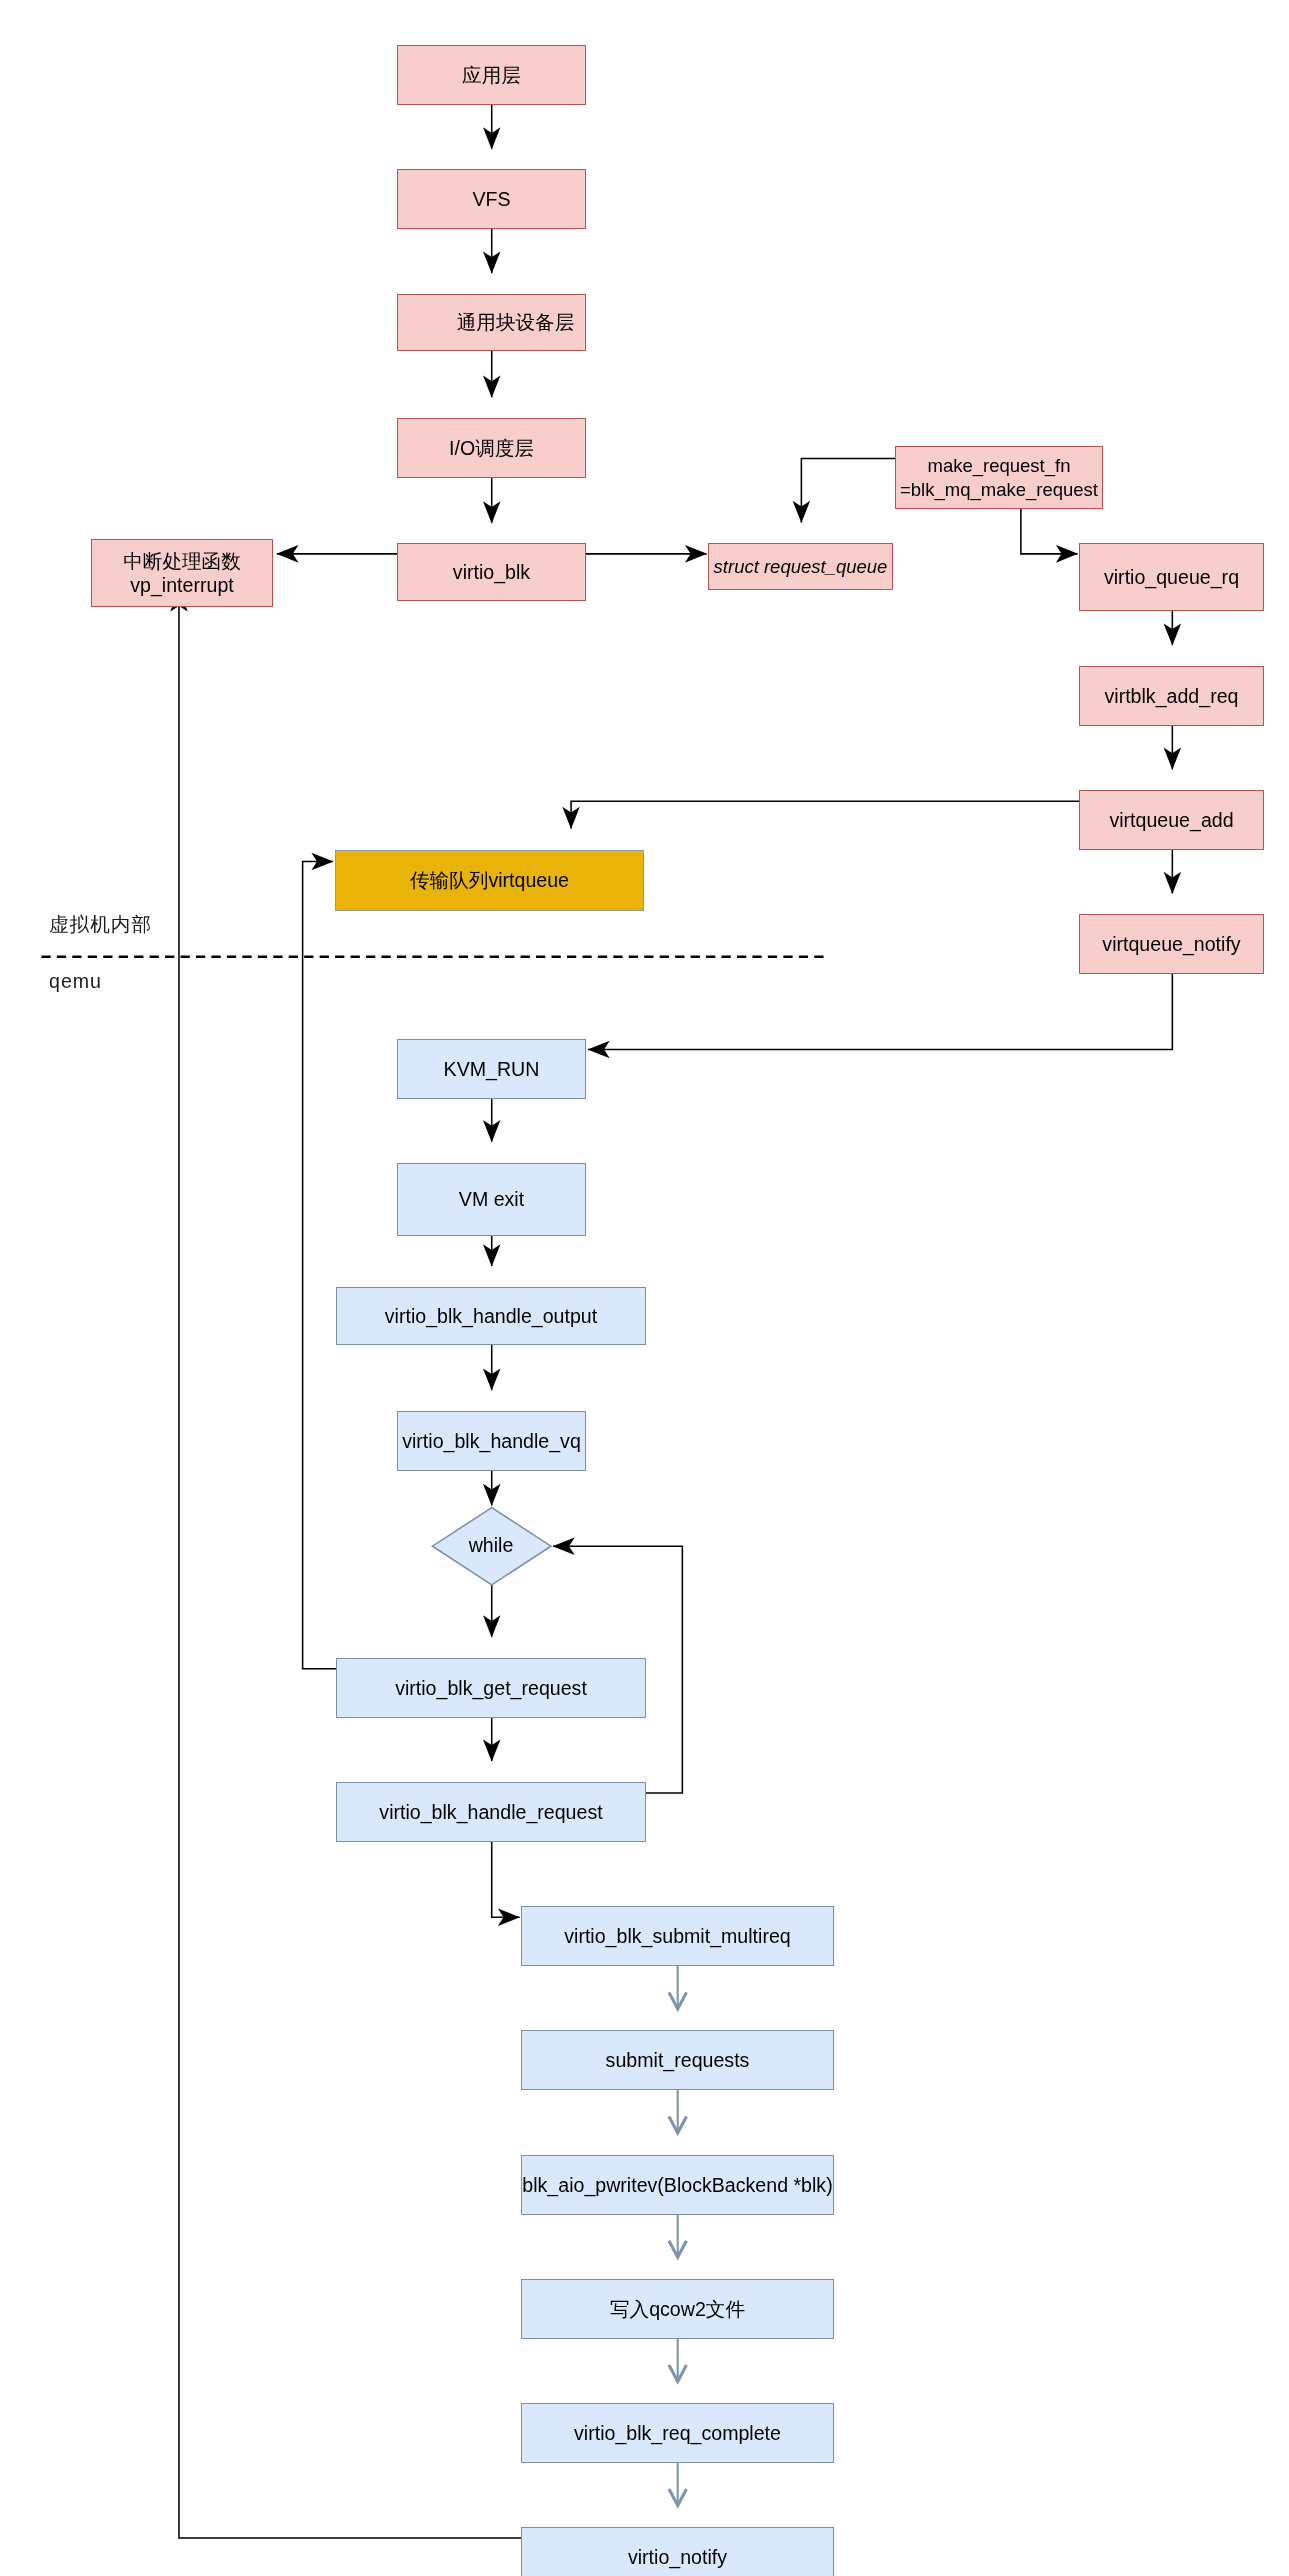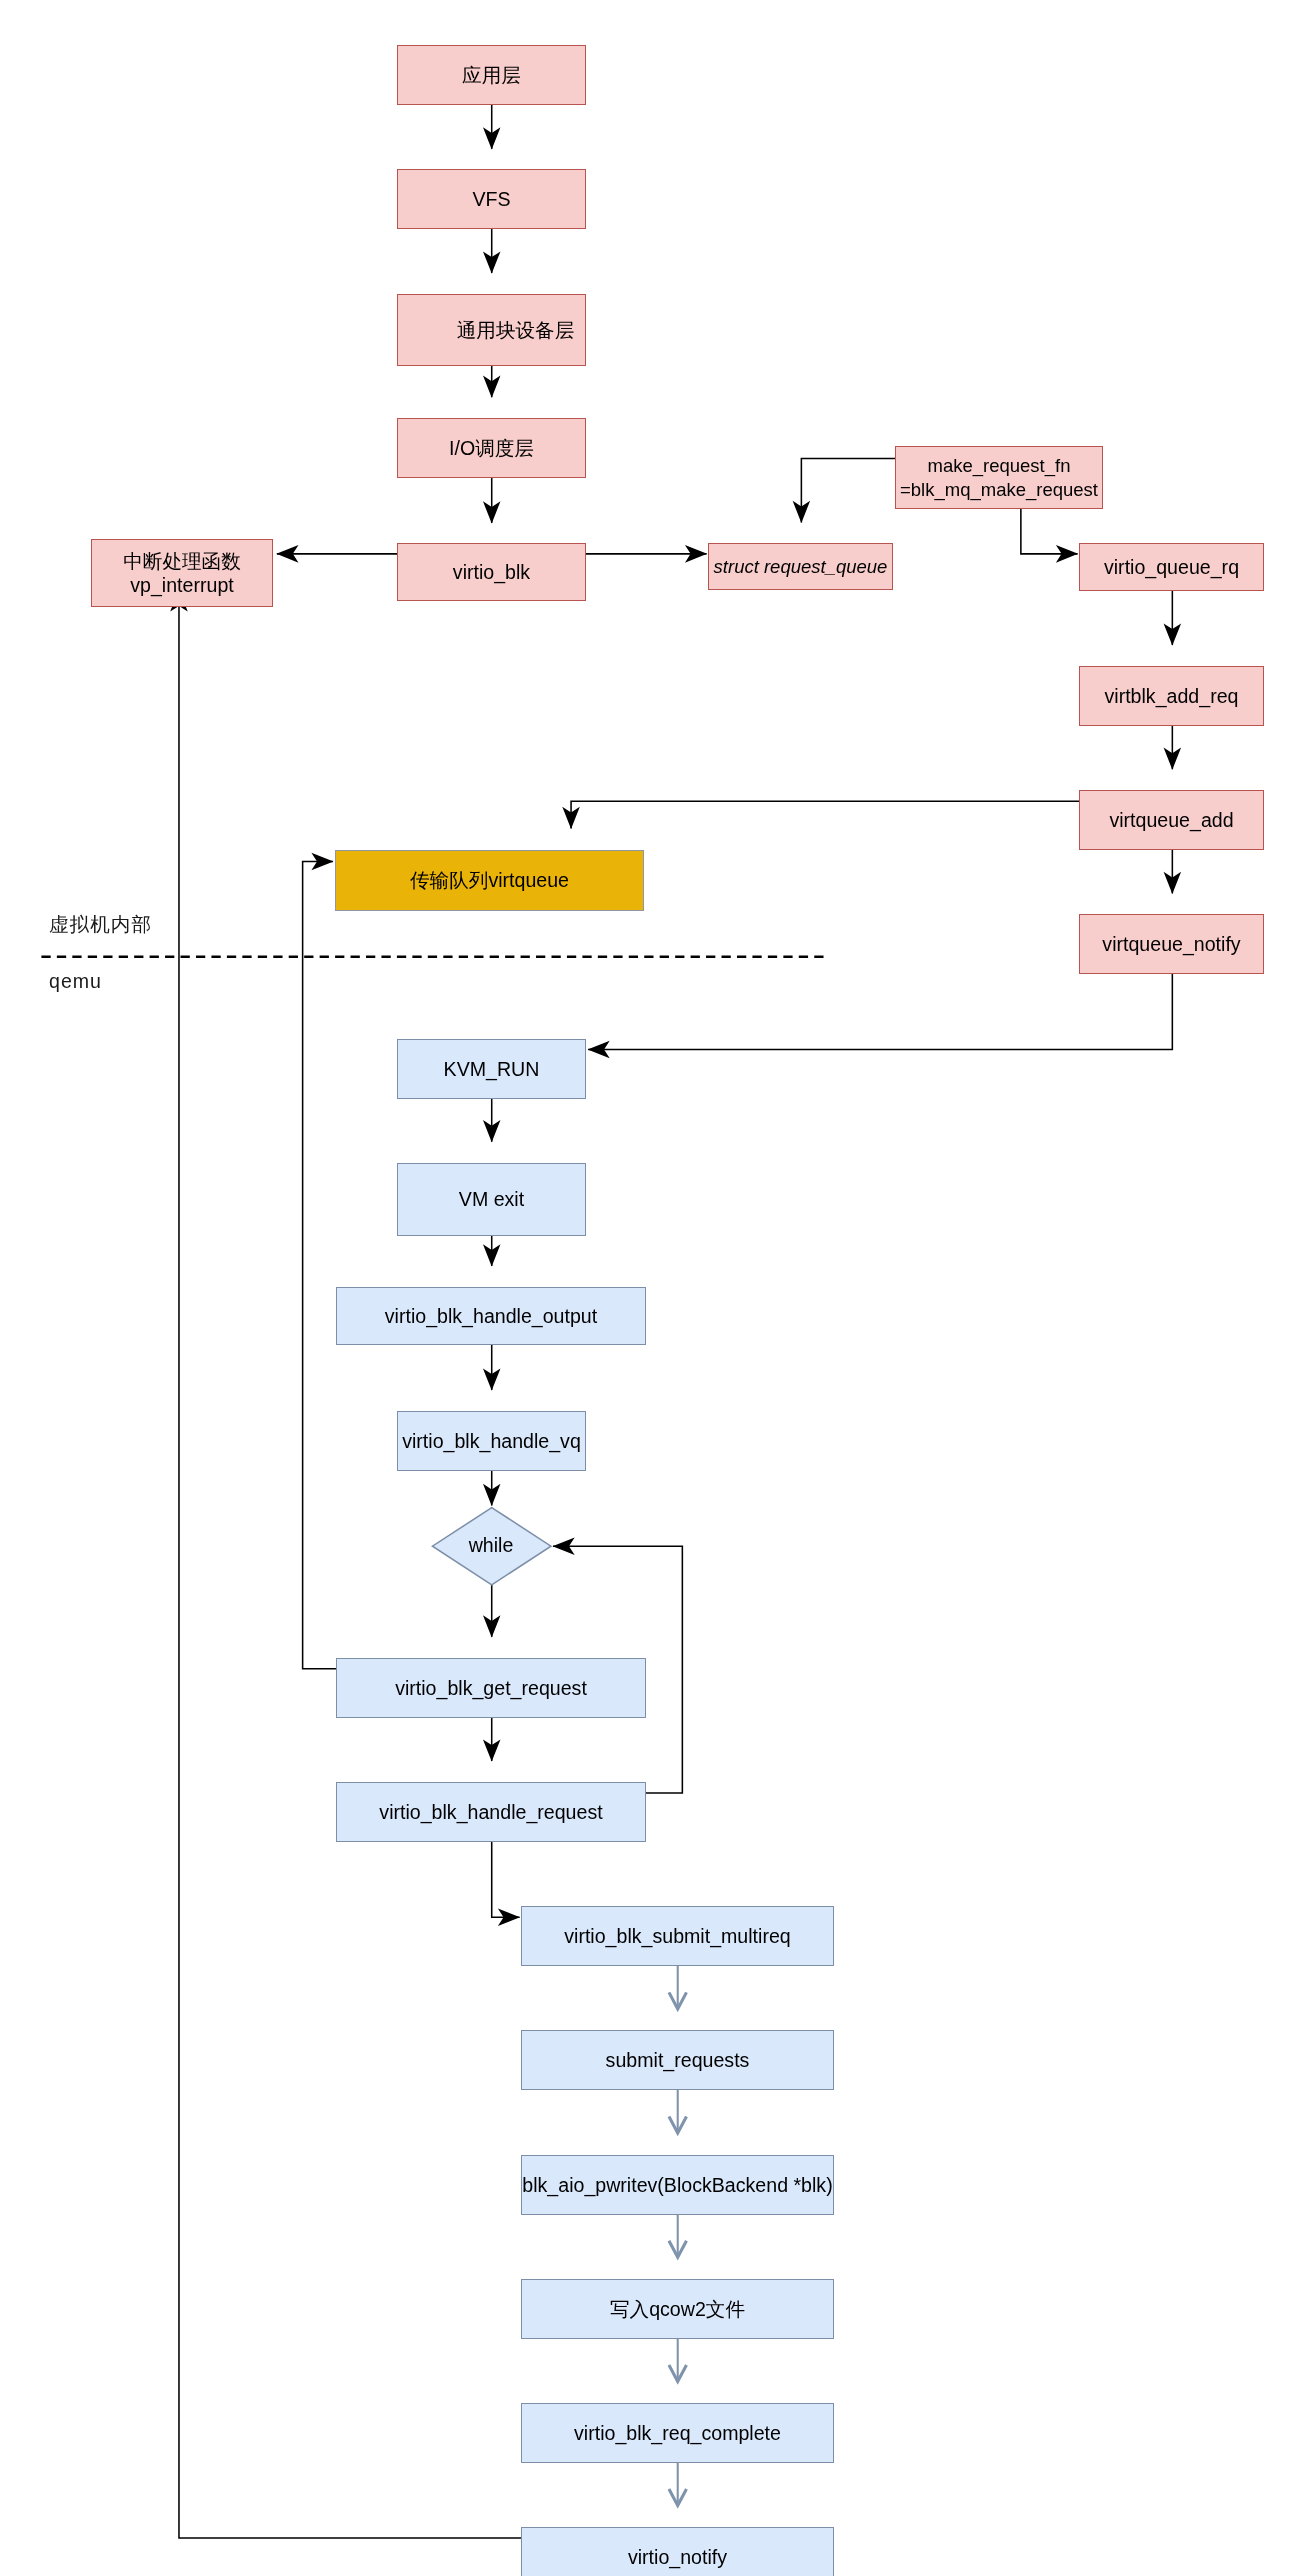--- a/index.html
+++ b/index.html
@@ -79,21 +79,21 @@
 </svg>
 
 <div class="node pink" style="left:397px;top:26px;width:189px;height:60px;">
   <span>应用层</span>
 </div>
 
 <div class="node pink" style="left:397px;top:150px;width:189px;height:60px;">
   <span>VFS</span>
 </div>
 
-<div class="node pink" style="left:397px;top:275px;width:189px;height:72px;padding-left:48px;">
+<div class="node pink" style="left:397px;top:275px;width:189px;height:57px;padding-left:48px;">
   <span>通用块设备层</span>
 </div>
 
 <div class="node pink" style="left:397px;top:399px;width:189px;height:60px;">
   <span>I/O调度层</span>
 </div>
 
 <div class="node pink" style="left:397px;top:524px;width:189px;height:58px;">
   <span>virtio_blk</span>
 </div>
@@ -105,21 +105,21 @@
 
 <div class="node pink" style="left:708px;top:524px;width:185px;height:47px;font-size:18.5px;font-style:italic;">
   <span>struct request_queue</span>
 </div>
 
 <div class="node pink" style="left:895px;top:427px;width:208px;height:63px;font-size:18.5px;">
   <span>make_request_fn</span>
   <span>=blk_mq_make_request</span>
 </div>
 
-<div class="node pink" style="left:1079px;top:524px;width:185px;height:48px;">
+<div class="node pink" style="left:1079px;top:524px;width:185px;height:68px;">
   <span>virtio_queue_rq</span>
 </div>
 
 <div class="node pink" style="left:1079px;top:647px;width:185px;height:60px;">
   <span>virtblk_add_req</span>
 </div>
 
 <div class="node pink" style="left:1079px;top:771px;width:185px;height:60px;">
   <span>virtqueue_add</span>
 </div>

